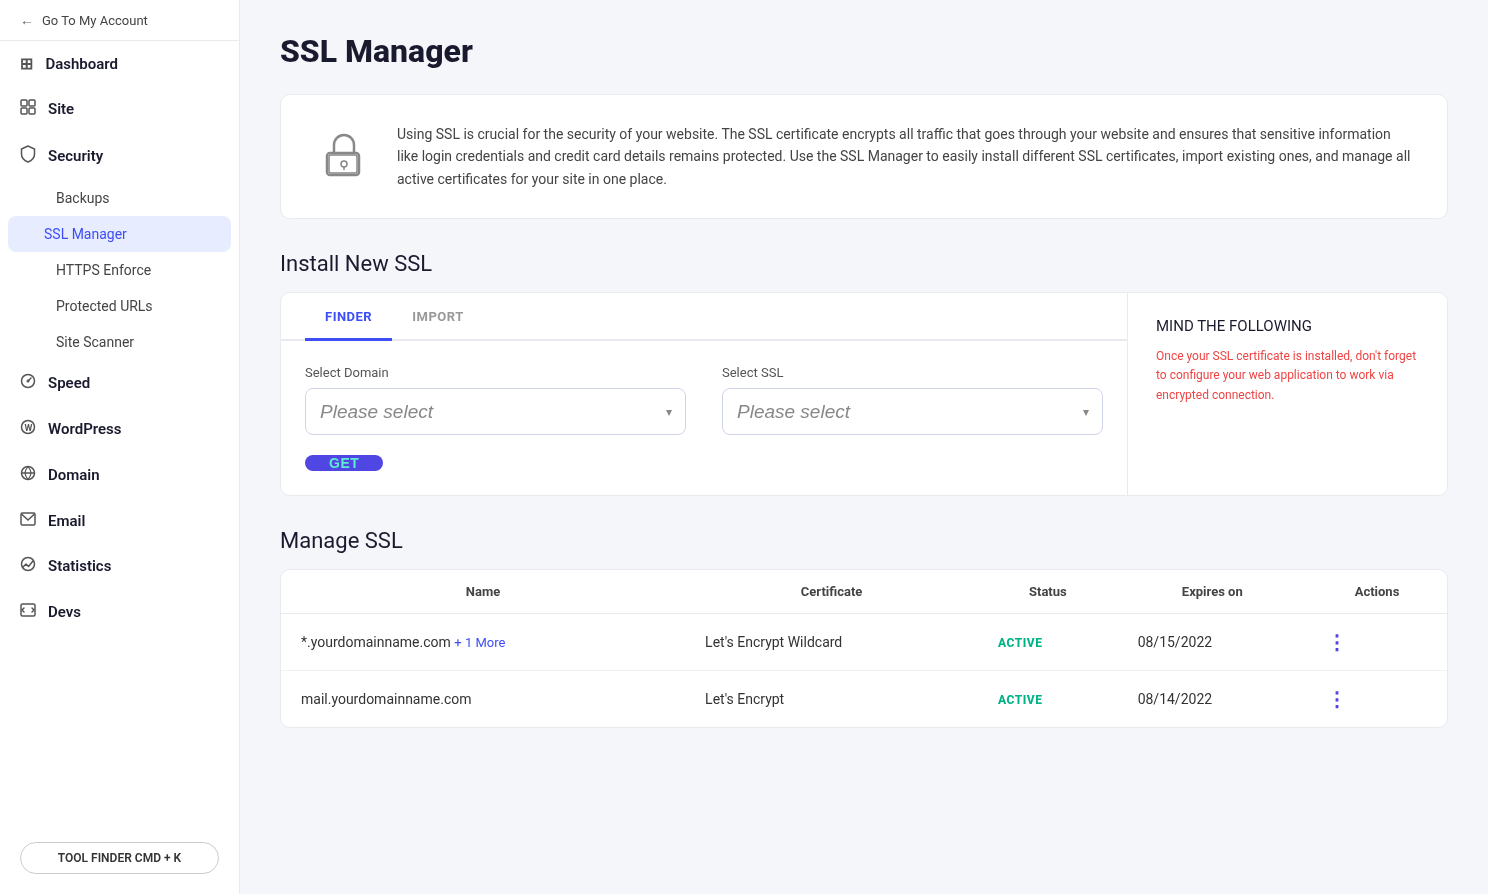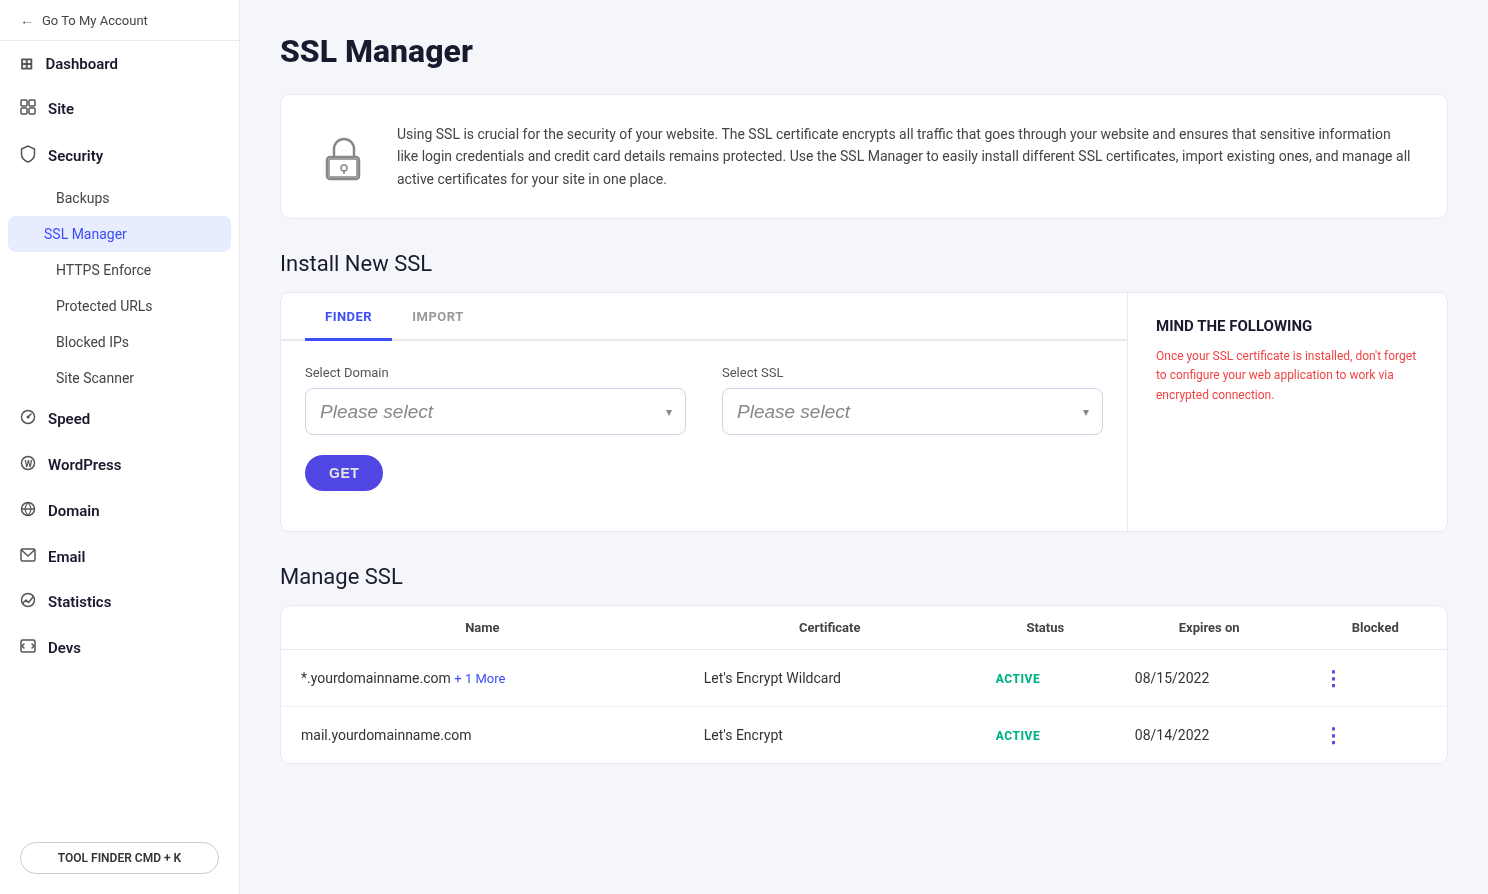--- a/index.html
+++ b/index.html
@@ -80,21 +80,21 @@
       margin-bottom: 24px;
     }
 
     
     .info-box {
       background: #fff;
       border: 1px solid #e8eaf0;
       border-radius: 10px;
       padding: 28px 32px;
       display: flex;
-      align-items: flex-end;
+      align-items: center;
       gap: 24px;
       margin-bottom: 32px;
     }
     .info-icon-wrap {
       min-width: 60px;
       display: flex;
       align-items: center;
       justify-content: center;
     }
     .ssl-icon svg { width: 56px; height: 56px; }
@@ -176,42 +176,42 @@
       position: absolute;
       right: 14px;
       top: 50%;
       transform: translateY(-50%);
       pointer-events: none;
       color: #888;
       font-size: 12px;
     }
 
     .get-btn {
-      margin: 20px 24px 16px;
+      margin: 20px 24px 0;
       background: #5046e4;
-      color: #e5e5e5;
+      color: #5eead4;
       border: none;
       border-radius: 20px;
-      padding: 10px 24px;
+      padding: 0 24px;
       font-size: 14px;
       font-weight: 700;
       cursor: pointer;
       letter-spacing: 0.5px;
     }
 
     .install-right {
       width: 320px;
       min-width: 320px;
       border-left: 1px solid #e8eaf0;
       padding: 24px 28px;
       background: #fff;
     }
     .mind-title {
       font-size: 15px;
-      font-weight: 700;
+      font-weight: 400;
       color: #1a1a2e;
       margin-bottom: 12px;
     }
     .mind-text {
       font-size: 12px;
       color: #ef4444;
       line-height: 1.6;
     }
 
     
@@ -298,23 +298,20 @@
     <span>Backups</span>
   </div>
   <div class="sidebar-sub-item active">
     <span>SSL Manager</span>
   </div>
   <div class="sidebar-sub-item">
     <span>HTTPS Enforce</span>
   </div>
   <div class="sidebar-sub-item">
     <span>Protected URLs</span>
-  </div>
-  <div class="sidebar-sub-item">
-    <span>Blocked IPs</span>
   </div>
   <div class="sidebar-sub-item">
     <span>Site Scanner</span>
   </div>
 
   <div class="sidebar-nav-item">
     <span class="sidebar-nav-icon">
       <svg width="16" height="16" viewBox="0 0 16 16" fill="none">
         <circle cx="8" cy="8" r="6.5" stroke="#555" stroke-width="1.5"></circle>
         <circle cx="8" cy="8" r="1.5" fill="#555"></circle>
@@ -450,21 +447,21 @@
   <h2 class="section-title">Manage SSL</h2>
 
   <div class="manage-card">
     <table class="manage-table">
       <thead>
         <tr>
           <th>Name</th>
           <th>Certificate</th>
           <th>Status</th>
           <th>Expires on</th>
-          <th>Blocked</th>
+          <th>Actions</th>
         </tr>
       </thead>
       <tbody>
         <tr>
           <td>
             <span>*.yourdomainname.com</span>
             <a class="domain-link" href="#">+ 1 More</a>
           </td>
           <td>Let's Encrypt Wildcard</td>
           <td>

